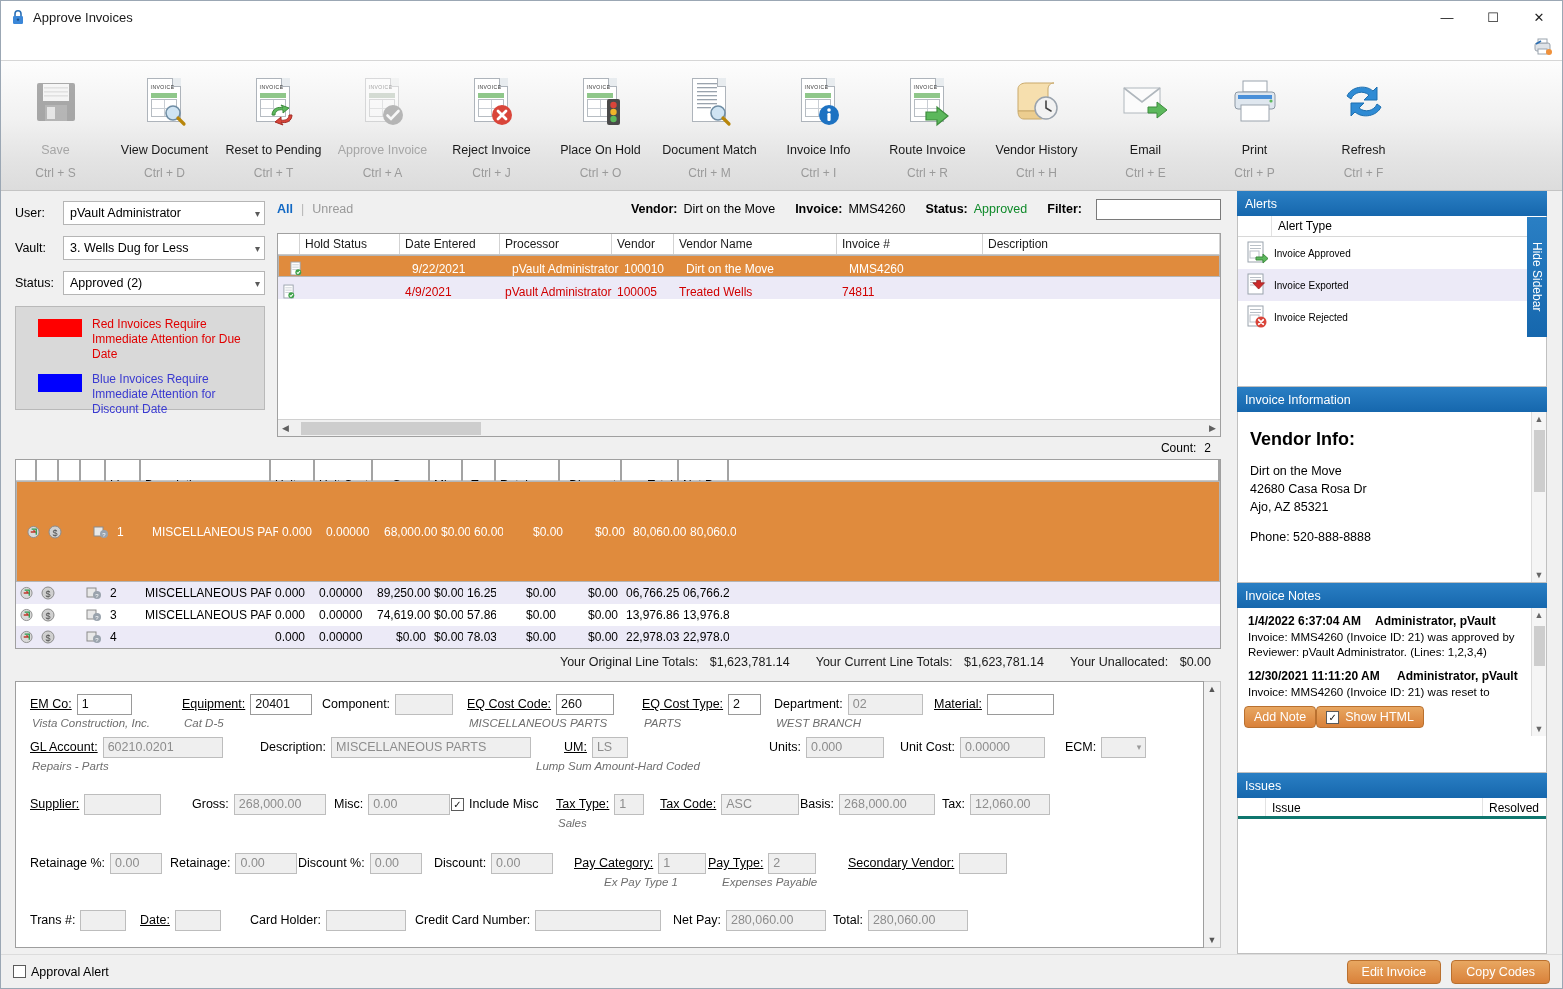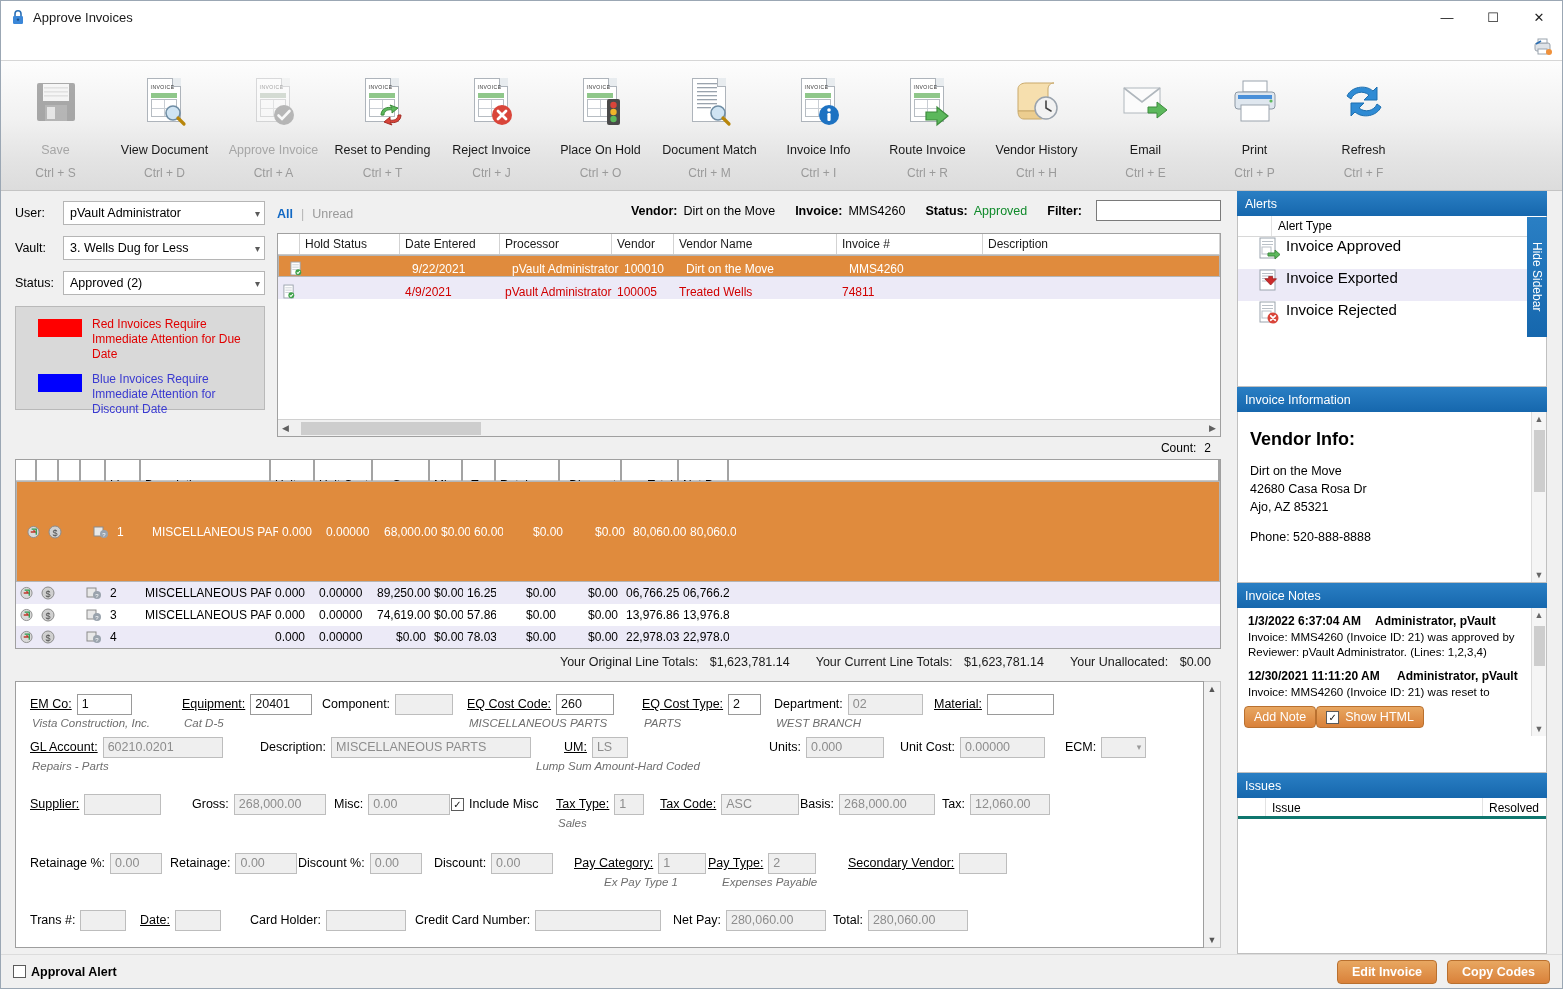--- a/index.html
+++ b/index.html
@@ -82,21 +82,21 @@
     height:104px;
   }
   .lrow { display:flex; align-items:flex-start; margin-bottom:10px; }
   .swatch { width:44px; height:18px; margin:2px 10px 0 14px; flex:0 0 auto; }
   .ltext { font-size:12px; line-height:1.25; }
   .ltext.red { color:#e00000; }
   .ltext.blue { color:#3a3ad0; }
 
   
   .listzone { flex:1; padding:6px 16px 0 0; min-width:0; display:flex; flex-direction:column; }
-  .listhdr { display:flex; align-items:flex-end; height:24px; font-size:12.5px; }
+  .listhdr { display:flex; align-items:center; height:24px; font-size:12.5px; }
   .lnk { color:#1168c4; cursor:pointer; }
   .lnk.active { color:#1168c4; font-weight:bold; }
   .lnk.dim { color:#9a9a9a; }
   .sep { margin:0 8px; color:#b5b5b5; }
   .kv { margin-left:auto; display:flex; align-items:center; gap:6px; }
   .kv b { font-weight:bold; }
   .kv .green { color:#0f8a2a; }
   .filterbox {
     width:125px; height:21px; background:#fff;
     border:1px solid #7a7a7a; margin-left:8px;
@@ -176,21 +176,21 @@
   
   .panel { display:flex; flex-direction:column; min-height:0; }
   .ptitle {
     height:25px; background:linear-gradient(to bottom,#2a7fc4,#1667ad);
     color:#fff; font-size:12.5px; display:flex; align-items:center;
     padding-left:8px; flex:0 0 auto;
   }
   .pbody { background:#fff; border:1px solid #c0c0c0; border-top:none; flex:1; min-height:0; overflow:hidden; position:relative; }
   .alerthead { display:flex; height:21px; border-bottom:1px solid #d8d8d8; }
   .ah { padding:3px 6px; font-size:12px; }
-  .alertrow { display:flex; align-items:flex-start; height:32px; font-size:15px; padding-left:16px; }
+  .alertrow { display:flex; align-items:center; height:32px; font-size:10px; padding-left:4px; }
   .alertrow.selr { background:#eceaf7; }
   .vinfo { padding:14px 12px 0 12px; font-size:12.5px; line-height:1.45; }
   .vinfo h3 { margin:0 0 10px 0; font-size:18px; }
   .noterow { padding:6px 10px 0 10px; font-size:11.5px; line-height:1.3; }
   .noterow .nh { font-weight:bold; font-size:12px; display:flex; gap:14px; }
   .notebtns { display:flex; padding:6px 0 0 6px; }
   .obtn {
     background:linear-gradient(to bottom,#e8a761,#d9813a);
     border:1px solid #b9702f; border-radius:4px; color:#fff;
     font-size:12.5px; padding:3px 9px; cursor:pointer;
@@ -209,21 +209,20 @@
     display:flex; flex-direction:column; align-items:center; justify-content:space-between;
     font-size:9px; color:#666; padding:2px 0;
   }
   .panelscroll .th { width:11px; background:#cdcdcd; position:absolute; }
 
   
   .statusbar {
     height:34px; flex:0 0 auto; background:#f0f0f0;
     display:flex; align-items:center; padding:0 12px;
     border-top:1px solid #dcdcdc;
-    font-weight:bold;
   }
   .statusbar .sb-right { margin-left:auto; display:flex; gap:10px; }
   .sbtn {
     background:linear-gradient(to bottom,#e8a761,#d9813a);
     border:1px solid #b9702f; border-radius:4px; color:#fff;
     font-size:12.5px; padding:4px 14px; cursor:pointer;
   }
   
   .doc-ico { position:relative; width:40px; height:48px; }
   .doc-ico .page {
@@ -306,54 +305,54 @@
           <svg class="badge" width="24" height="24" viewBox="0 0 24 24">
             <circle cx="10" cy="10" r="7" fill="#cfe4f3" stroke="#6f8da4" stroke-width="1.6"></circle>
             <path d="M15 15l6 6" stroke="#b8860b" stroke-width="3.2" stroke-linecap="round"></path>
           </svg>
         </span>
       </span>
       <span class="lbl">View Document</span>
       <span class="key">Ctrl + D</span>
     </div>
 
+    <div class="rbtn">
+      <span class="ico">
+        <span class="doc-ico">
+          <span class="page"></span>
+            <span class="corner"></span>
+          <span class="word">INVOICE</span>
+            <span class="bar"></span>
+            <span class="tbl"></span>
+          <svg class="badge" width="28" height="26" viewBox="0 0 28 26">
+            <path d="M4 14c0-6 6-9 11-7l-2-3 8 3-6 5v-3c-4-1-8 1-8 5z" fill="#5cb85c" stroke="#3d8b3d"></path>
+            <path d="M24 14c0 6-6 9-11 7l2 3-8-3 6-5v3c4 1 8-1 8-5z" fill="#d9453a" stroke="#a32e26"></path>
+          </svg>
+        </span>
+      </span>
+      <span class="lbl">Reset to Pending</span>
+      <span class="key">Ctrl + T</span>
+    </div>
+
     <div class="rbtn disabled">
       <span class="ico">
         <span class="doc-ico">
           <span class="page"></span>
             <span class="corner"></span>
           <span class="word">INVOICE</span>
             <span class="bar"></span>
             <span class="tbl"></span>
           <svg class="badge" width="24" height="24" viewBox="0 0 24 24">
             <circle cx="12" cy="12" r="10" fill="#6e6e6e"></circle>
             <path d="M6.5 12.5l3.5 3.5 7.5-8" stroke="#fff" stroke-width="2.6" fill="none" stroke-linecap="round"></path>
           </svg>
         </span>
       </span>
       <span class="lbl">Approve Invoice</span>
       <span class="key">Ctrl + A</span>
-    </div>
-
-    <div class="rbtn">
-      <span class="ico">
-        <span class="doc-ico">
-          <span class="page"></span>
-            <span class="corner"></span>
-          <span class="word">INVOICE</span>
-            <span class="bar"></span>
-            <span class="tbl"></span>
-          <svg class="badge" width="28" height="26" viewBox="0 0 28 26">
-            <path d="M4 14c0-6 6-9 11-7l-2-3 8 3-6 5v-3c-4-1-8 1-8 5z" fill="#5cb85c" stroke="#3d8b3d"></path>
-            <path d="M24 14c0 6-6 9-11 7l2 3-8-3 6-5v3c4 1 8-1 8-5z" fill="#d9453a" stroke="#a32e26"></path>
-          </svg>
-        </span>
-      </span>
-      <span class="lbl">Reset to Pending</span>
-      <span class="key">Ctrl + T</span>
     </div>
 
     <div class="rbtn">
       <span class="ico">
         <span class="doc-ico">
           <span class="page"></span>
             <span class="corner"></span>
           <span class="word">INVOICE</span>
             <span class="bar"></span>
             <span class="tbl"></span>
@@ -1121,21 +1120,21 @@
             <span>▼</span>
           </div>
         </div>
       </div>
 
       <div class="panel" style="height:190px">
         <div class="ptitle">Invoice Notes</div>
         <div class="pbody">
           <div class="noterow">
             <div class="nh">
-              <span>1/3/2022 6:37:04 AM</span>
+              <span>1/4/2022 6:37:04 AM</span>
               <span>Administrator, pVault</span>
             </div>
             <div>Invoice: MMS4260 (Invoice ID: 21) was approved by Reviewer: pVault Administrator. (Lines: 1,2,3,4)</div>
           </div>
           <div class="noterow" style="padding-top:10px">
             <div class="nh" style="display:block">
               <span>12/30/2021 11:11:20 AM</span>
               <span style="margin-left:14px">Administrator, pVault</span>
             </div>
             <div>Invoice: MMS4260 (Invoice ID: 21) was reset to</div>

